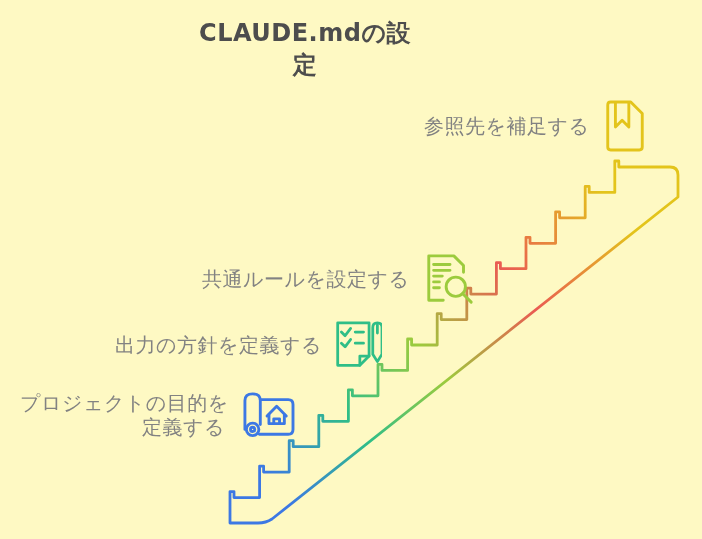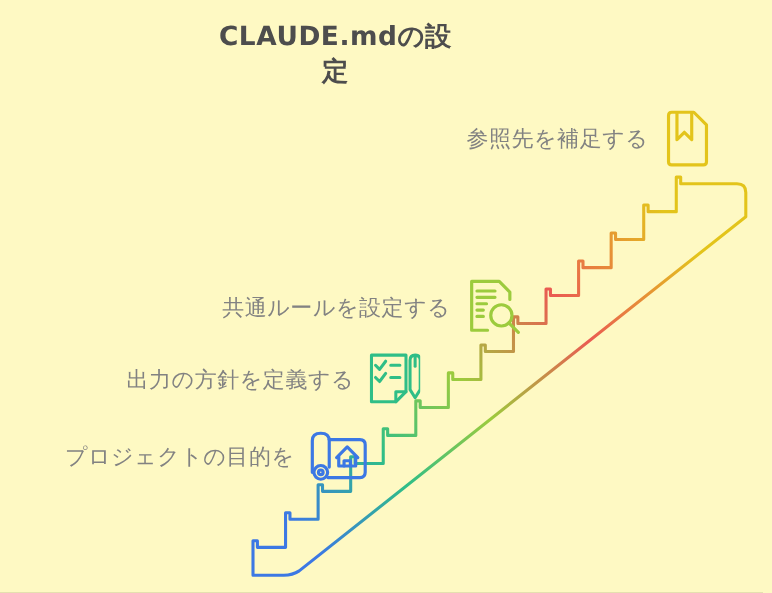--- a/index.html
+++ b/index.html
@@ -79,23 +79,24 @@
         <path d="M 4,4 H 38 V 40 L 28,50 H 4 Z"></path>
         <path d="M 28,50 V 40 H 38"></path>
         <path d="M 8,14 L 12,18 L 18,10 M 23,14 H 32"></path>
         <path d="M 8,26 L 12,30 L 18,22 M 23,26 H 32"></path>
         <path d="M 42,38 V 9 Q 42,4 47,4 Q 52,4 52,9 V 38 L 47,46 Z"></path>
         <path d="M 47,6 V 15"></path>
       </g>
     </svg>
   </div>
 
-  <div class="steprow" style="left:20px;top:390px;margin-left:39px;">
+  <div class="steprow" style="left:20px;top:390px;">
     <div class="lbl w205">
       <span>プロジェクトの目的を</span>
+      <span>定義する</span>
     </div>
     <svg class="icon" width="58" height="50" viewBox="0 0 60 52">
       <g fill="none" stroke-width="3" stroke-linecap="round" stroke-linejoin="round" stroke="#3C78E4">
         <path d="M 22,10 H 51 Q 56,10 56,15 V 41 Q 56,46 51,46 H 21"></path>
         <path d="M 6,41 V 11 Q 6,4 14,4 Q 22,4 22,11 V 36"></path>
         <circle cx="14" cy="41" r="6.5"></circle>
         <circle cx="14" cy="41" r="2.2"></circle>
         <path d="M 29,27 L 39,17 L 49,27"></path>
         <path d="M 31,26 V 35 H 47 V 26"></path>
         <path d="M 36,35 V 30 H 42 V 35"></path>

